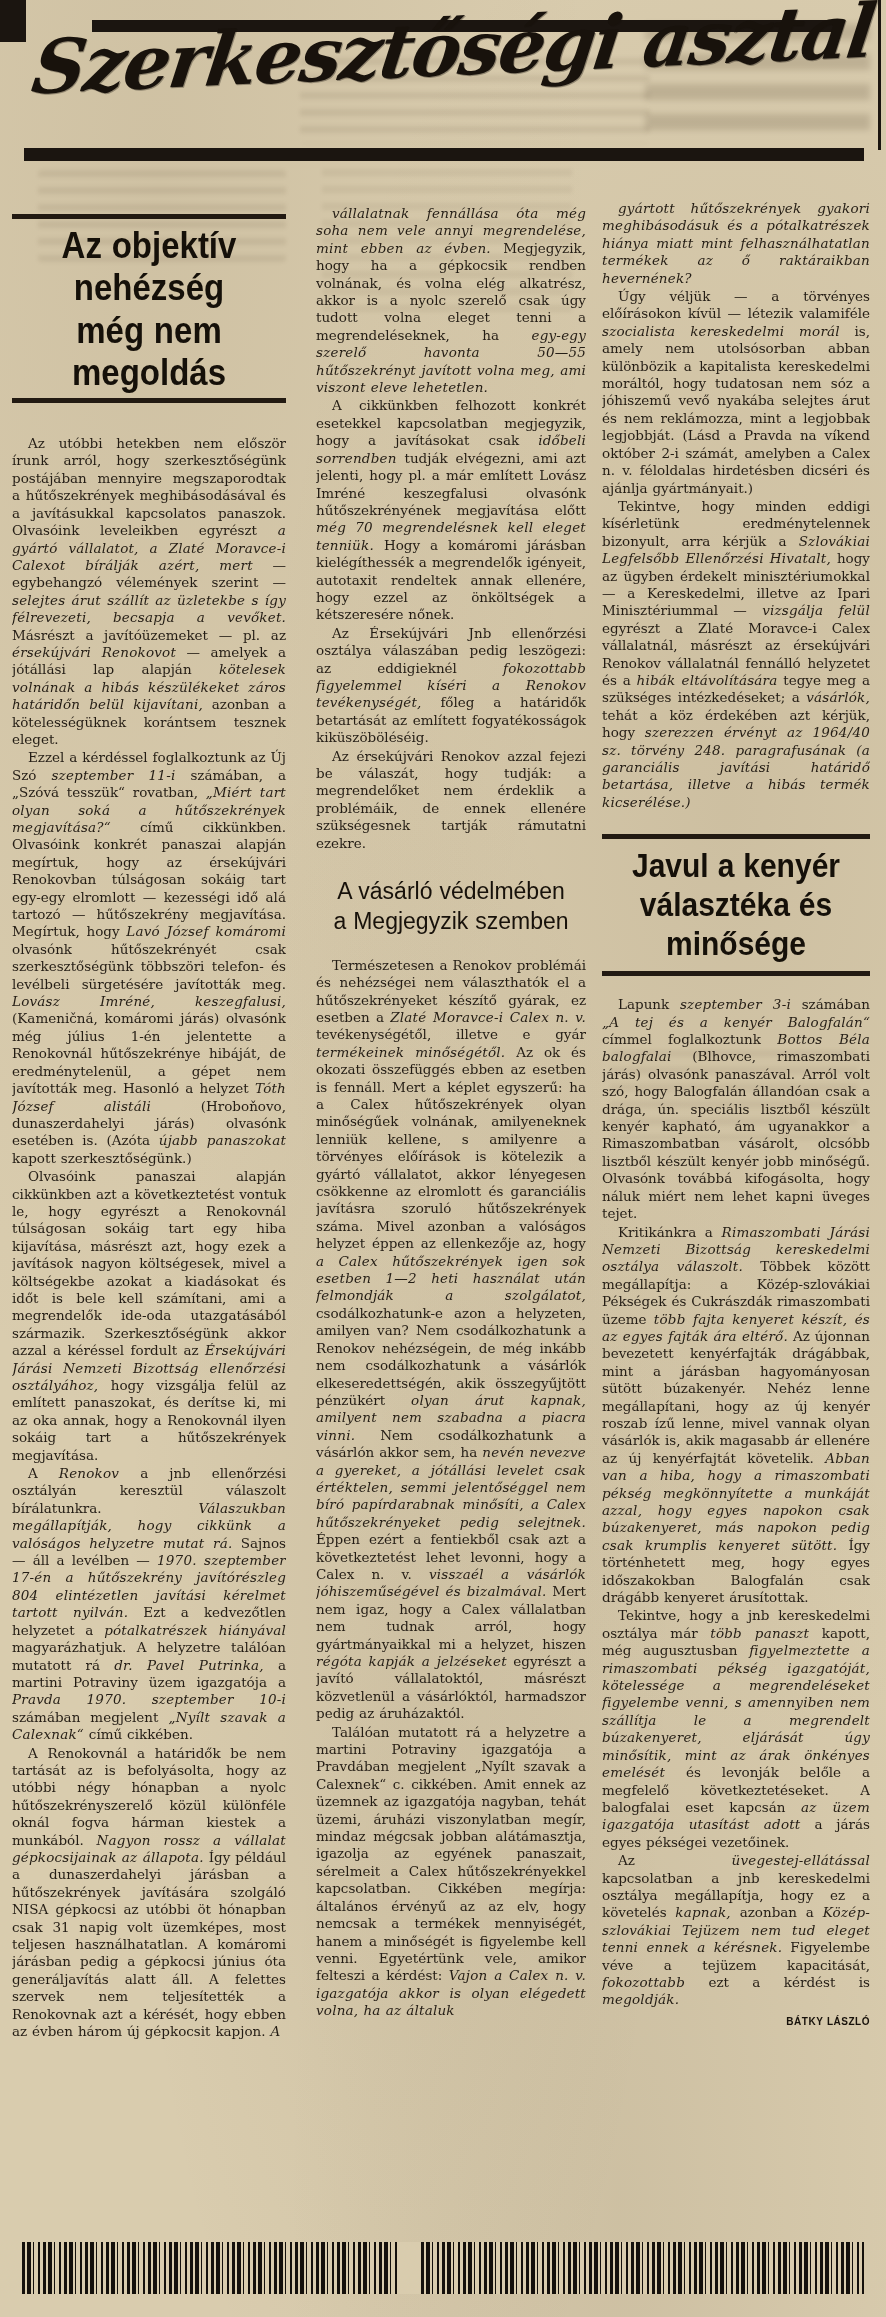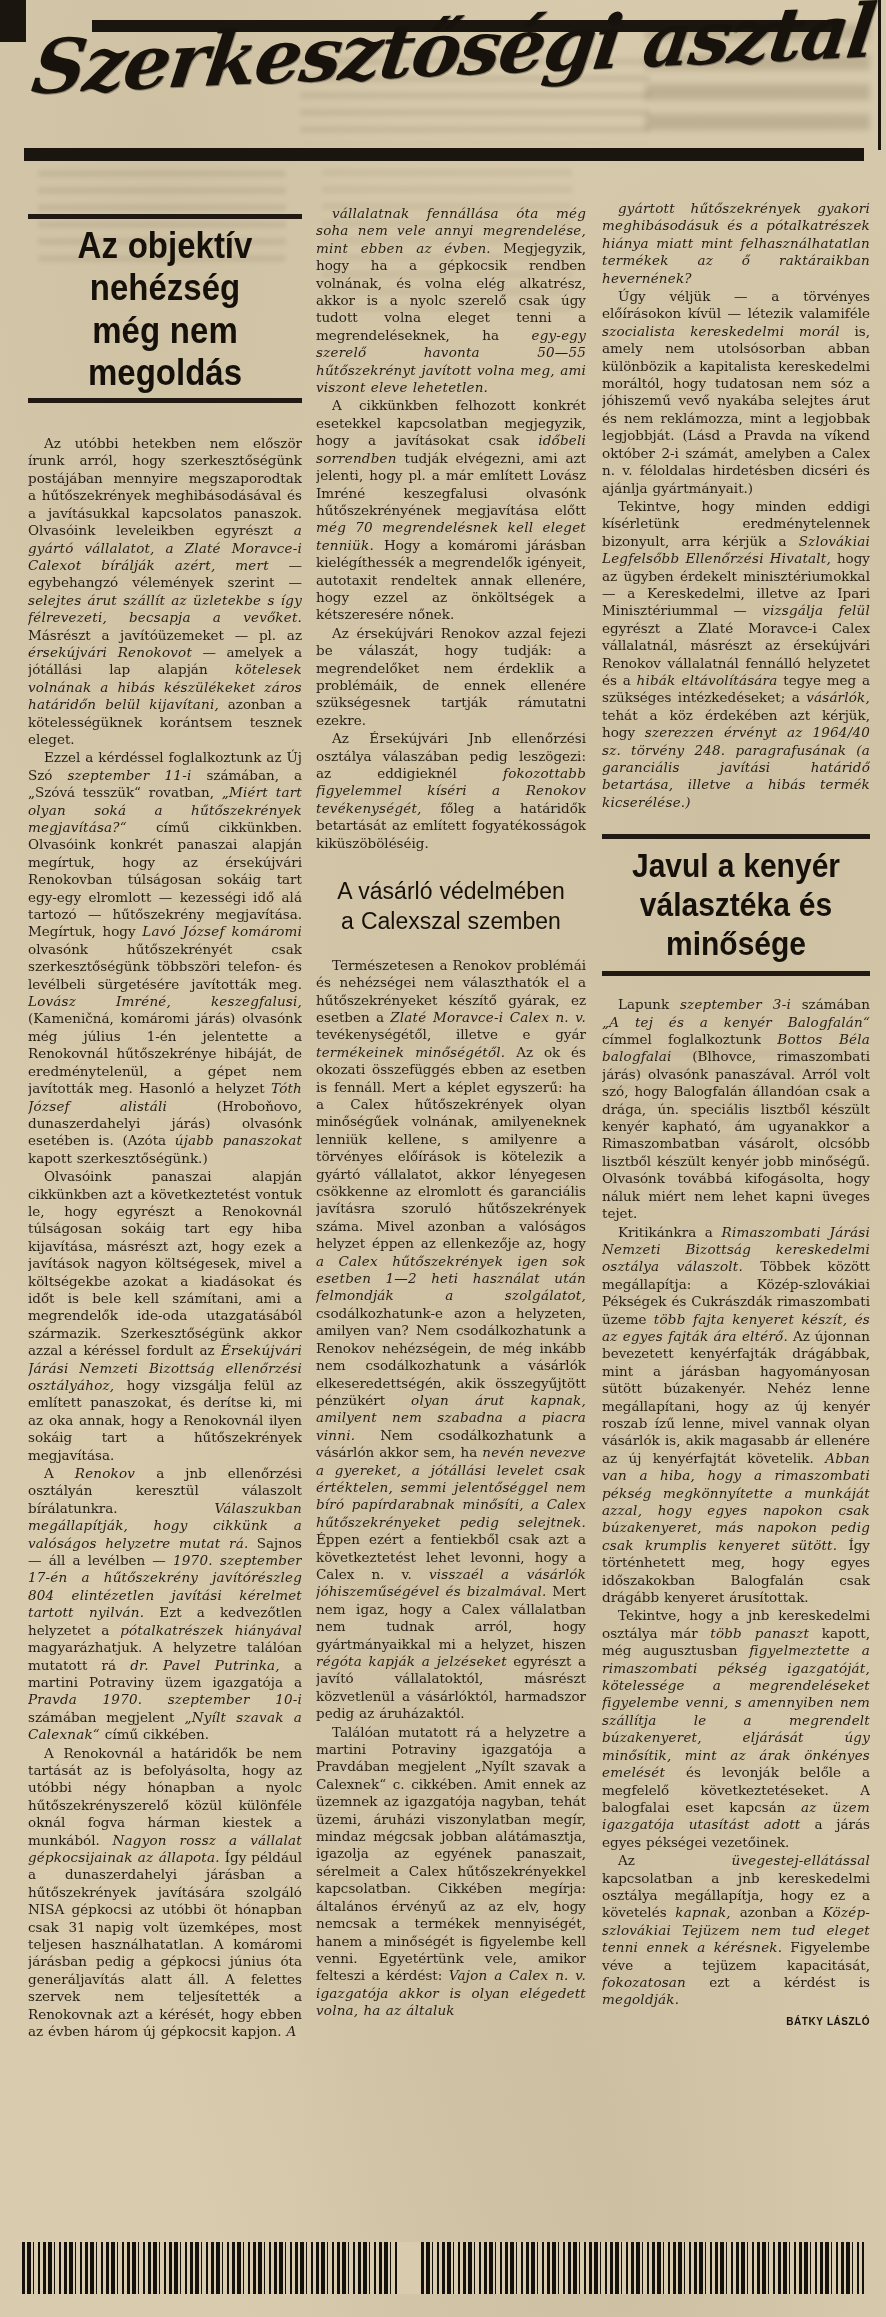--- a/index.html
+++ b/index.html
@@ -22,21 +22,21 @@
   .masthead{
     position:absolute; left:38px; top:30px; width:830px; margin:0;
     font-family:"DejaVu Serif",serif; font-style:italic; font-weight:bold;
     font-size:74px; line-height:1; letter-spacing:-2px; white-space:nowrap;
     color:#18120c; transform:rotate(-2.5deg) skewX(-10deg); transform-origin:left top;
     text-shadow:1px 1px 0 rgba(24,18,12,.35);
   }
   
   .col{position:absolute; overflow:hidden; text-align:justify;
        font-size:13.5px; line-height:17.4px; word-spacing:.6px;}
-  .col1{left:28px;  top:162px; width:274px; height:2078px;}
+  .col1{left:12px;  top:162px; width:274px; height:2078px;}
   .col2{left:316px; top:205px; width:270px; height:2035px;}
   .col3{left:602px; top:200px; width:268px; height:2040px;}
   .body-p{margin:0 0 1px 0; text-indent:16px;}
   .body-p i{letter-spacing:.2px;}
   .rule{height:5px; background:#221a12; margin:6px 0;}
   .headline-xl{font-family:"Liberation Sans",sans-serif; font-weight:bold;
     font-size:33px; line-height:1.16; text-align:center; color:#151009;
     margin:14px 0 12px; transform:scaleY(1.1); letter-spacing:0;}
   .headline-lg{font-family:"Liberation Sans",sans-serif; font-weight:bold;
     font-size:30px; line-height:1.2; text-align:center; color:#151009;
@@ -96,43 +96,43 @@
       <div style="height: 26px;"></div>
       <p class="body-p">Az utóbbi hetekben nem először írunk arról, hogy szerkesztőségünk postájában mennyire megszaporodtak a hűtőszekrények meghibásodásával és a javításukkal kapcsolatos panaszok. Olvasóink leveleikben egyrészt <i>a gyártó vállalatot, a Zlaté Moravce-i Calexot bírálják azért, mert</i> — egybehangzó vélemények szerint — <i>selejtes árut szállít az üzletekbe s így félrevezeti, becsapja a vevőket.</i> Másrészt a javítóüzemeket — pl. az <i>érsekújvári Renokovot</i> — amelyek a jótállási lap alapján <i>kötelesek volnának a hibás készülékeket záros határidőn belül kijavítani,</i> azonban a kötelességüknek korántsem tesznek eleget.</p>
       <p class="body-p">Ezzel a kérdéssel foglalkoztunk az Új Szó <i>szeptember 11-i</i> számában, a „Szóvá tesszük“ rovatban, <i>„Miért tart olyan soká a hűtőszekrények megjavítása?“</i> című cikkünkben. Olvasóink konkrét panaszai alapján megírtuk, hogy az érsekújvári Renokovban túlságosan sokáig tart egy-egy elromlott — kezességi idő alá tartozó — hűtőszekrény megjavítása. Megírtuk, hogy <i>Lavó József komáromi</i> olvasónk hűtőszekrényét csak szerkesztőségünk többszöri telefon- és levélbeli sürgetésére javították meg. <i>Lovász Imréné, keszegfalusi,</i> (Kameničná, komáromi járás) olvasónk még július 1-én jelentette a Renokovnál hűtőszekrénye hibáját, de eredménytelenül, a gépet nem javították meg. Hasonló a helyzet <i>Tóth József alistáli</i> (Hroboňovo, dunaszerdahelyi járás) olvasónk esetében is. (Azóta <i>újabb panaszokat</i> kapott szerkesztőségünk.)</p>
       <p class="body-p">Olvasóink panaszai alapján cikkünkben azt a következtetést vontuk le, hogy egyrészt a Renokovnál túlságosan sokáig tart egy hiba kijavítása, másrészt azt, hogy ezek a javítások nagyon költségesek, mivel a költségekbe azokat a kiadásokat és időt is bele kell számítani, ami a megrendelők ide-oda utazgatásából származik. Szerkesztőségünk akkor azzal a kéréssel fordult az <i>Érsekújvári Járási Nemzeti Bizottság ellenőrzési osztályához,</i> hogy vizsgálja felül az említett panaszokat, és derítse ki, mi az oka annak, hogy a Renokovnál ilyen sokáig tart a hűtőszekrények megjavítása.</p>
       <p class="body-p">A <i>Renokov</i> a jnb ellenőrzési osztályán keresztül válaszolt bírálatunkra. <i>Válaszukban megállapítják, hogy cikkünk a valóságos helyzetre mutat rá.</i> Sajnos — áll a levélben — <i>1970. szeptember 17-én a hűtőszekrény javítórészleg 804 elintézetlen javítási kérelmet tartott nyilván.</i> Ezt a kedvezőtlen helyzetet a <i>pótalkatrészek hiányával</i> magyarázhatjuk. A helyzetre találóan mutatott rá <i>dr. Pavel Putrinka,</i> a martini Potraviny üzem igazgatója a <i>Pravda 1970. szeptember 10-i</i> számában megjelent <i>„Nyílt szavak a Calexnak“</i> című cikkében.</p>
       <p class="body-p">A Renokovnál a határidők be nem tartását az is befolyásolta, hogy az utóbbi négy hónapban a nyolc hűtőszekrényszerelő közül különféle oknál fogva hárman kiestek a munkából. <i>Nagyon rossz a vállalat gépkocsijainak az állapota.</i> Így például a dunaszerdahelyi járásban a hűtőszekrények javítására szolgáló NISA gépkocsi az utóbbi öt hónapban csak 31 napig volt üzemképes, most teljesen használhatatlan. A komáromi járásban pedig a gépkocsi június óta generáljavítás alatt áll. A felettes szervek nem teljesítették a Renokovnak azt a kérését, hogy ebben az évben három új gépkocsit kapjon. <i>A</i></p>
     </div>
   <div class="col col2">
       <p class="body-p"><i>vállalatnak fennállása óta még soha nem vele annyi megrendelése, mint ebben az évben.</i> Megjegyzik, hogy ha a gépkocsik rendben volnának, és volna elég alkatrész, akkor is a nyolc szerelő csak úgy tudott volna eleget tenni a megrendeléseknek, ha <i>egy-egy szerelő havonta 50—55 hűtőszekrényt javított volna meg, ami viszont eleve lehetetlen.</i></p>
       <p class="body-p">A cikkünkben felhozott konkrét esetekkel kapcsolatban megjegyzik, hogy a javításokat csak <i>időbeli sorrendben</i> tudják elvégezni, ami azt jelenti, hogy pl. a már említett Lovász Imréné keszegfalusi olvasónk hűtőszekrényének megjavítása előtt <i>még 70 megrendelésnek kell eleget tenniük.</i> Hogy a komáromi járásban kielégíthessék a megrendelők igényeit, autotaxit rendeltek annak ellenére, hogy ezzel az önköltségek a kétszeresére nőnek.</p>
+      <p class="body-p">Az Érsekújvári Jnb ellenőrzési osztálya válaszában pedig leszögezi: az eddigieknél <i>fokozottabb figyelemmel kíséri a Renokov tevékenységét,</i> főleg a határidők betartását az említett fogyatékosságok kiküszöböléséig.</p>
       <p class="body-p">Az érsekújvári Renokov azzal fejezi be válaszát, hogy tudják: a megrendelőket nem érdeklik a problémáik, de ennek ellenére szükségesnek tartják rámutatni ezekre.</p>
-      <p class="body-p">Az Érsekújvári Jnb ellenőrzési osztálya válaszában pedig leszögezi: az eddigieknél <i>fokozottabb figyelemmel kíséri a Renokov tevékenységét,</i> főleg a határidők betartását az említett fogyatékosságok kiküszöböléséig.</p>
       <div class="headline-md">
         <div>A vásárló védelmében</div>
-        <div>a Calexszal szemben</div>
+        <div>a Megjegyzik szemben</div>
       </div>
       <p class="body-p">Természetesen a Renokov problémái és nehézségei nem választhatók el a hűtőszekrényeket készítő gyárak, ez esetben a <i>Zlaté Moravce-i Calex n. v.</i> tevékenységétől, illetve e gyár <i>termékeinek minőségétől.</i> Az ok és okozati összefüggés ebben az esetben is fennáll. Mert a képlet egyszerű: ha a Calex hűtőszekrények olyan minőségűek volnának, amilyeneknek lenniük kellene, s amilyenre a törvényes előírások is kötelezik a gyártó vállalatot, akkor lényegesen csökkenne az elromlott és garanciális javításra szoruló hűtőszekrények száma. Mivel azonban a valóságos helyzet éppen az ellenkezője az, hogy <i>a Calex hűtőszekrények igen sok esetben 1—2 heti használat után felmondják a szolgálatot,</i> csodálkozhatunk-e azon a helyzeten, amilyen van? Nem csodálkozhatunk a Renokov nehézségein, de még inkább nem csodálkozhatunk a vásárlók elkeseredettségén, akik összegyűjtött pénzükért <i>olyan árut kapnak, amilyent nem szabadna a piacra vinni.</i> Nem csodálkozhatunk a vásárlón akkor sem, ha <i>nevén nevezve a gyereket, a jótállási levelet csak értéktelen, semmi jelentőséggel nem bíró papírdarabnak minősíti, a Calex hűtőszekrényeket pedig selejtnek.</i> Éppen ezért a fentiekből csak azt a következtetést lehet levonni, hogy a Calex n. v. <i>visszaél a vásárlók jóhiszeműségével és bizalmával.</i> Mert nem igaz, hogy a Calex vállalatban nem tudnak arról, hogy gyártmányaikkal mi a helyzet, hiszen <i>régóta kapják a jelzéseket</i> egyrészt a javító vállalatoktól, másrészt közvetlenül a vásárlóktól, harmadszor pedig az áruházaktól.</p>
       <p class="body-p">Találóan mutatott rá a helyzetre a martini Potraviny igazgatója a Pravdában megjelent „Nyílt szavak a Calexnek“ c. cikkében. Amit ennek az üzemnek az igazgatója nagyban, tehát üzemi, áruházi viszonylatban megír, mindaz mégcsak jobban alátámasztja, igazolja az egyének panaszait, sérelmeit a Calex hűtőszekrényekkel kapcsolatban. Cikkében megírja: általános érvényű az az elv, hogy nemcsak a termékek mennyiségét, hanem a minőségét is figyelembe kell venni. Egyetértünk vele, amikor felteszi a kérdést: <i>Vajon a Calex n. v. igazgatója akkor is olyan elégedett volna, ha az általuk</i></p>
     </div>
   <div class="col col3">
       <p class="body-p"><i>gyártott hűtőszekrények gyakori meghibásodásuk és a pótalkatrészek hiánya miatt mint felhasználhatatlan termékek az ő raktáraikban hevernének?</i></p>
       <p class="body-p">Úgy véljük — a törvényes előírásokon kívül — létezik valamiféle <i>szocialista kereskedelmi morál</i> is, amely nem utolsósorban abban különbözik a kapitalista kereskedelmi moráltól, hogy tudatosan nem sóz a jóhiszemű vevő nyakába selejtes árut és nem reklámozza, mint a legjobbak legjobbját. (Lásd a Pravda na víkend október 2-i számát, amelyben a Calex n. v. féloldalas hirdetésben dicséri és ajánlja gyártmányait.)</p>
       <p class="body-p">Tekintve, hogy minden eddigi kísérletünk eredménytelennek bizonyult, arra kérjük a <i>Szlovákiai Legfelsőbb Ellenőrzési Hivatalt,</i> hogy az ügyben érdekelt minisztériumokkal — a Kereskedelmi, illetve az Ipari Minisztériummal — <i>vizsgálja felül</i> egyrészt a Zlaté Moravce-i Calex vállalatnál, másrészt az érsekújvári Renokov vállalatnál fennálló helyzetet és a <i>hibák eltávolítására</i> tegye meg a szükséges intézkedéseket; a <i>vásárlók,</i> tehát a köz érdekében azt kérjük, hogy <i>szerezzen érvényt az 1964/40 sz. törvény 248. paragrafusának (a garanciális javítási határidő betartása, illetve a hibás termék kicserélése.)</i></p>
       <div style="height: 16px;"></div>
       <div class="rule"></div>
       <div class="headline-lg">
         <div>Javul a kenyér</div>
         <div>választéka és minősége</div>
       </div>
       <div class="rule"></div>
       <div style="height: 14px;"></div>
       <p class="body-p">Lapunk <i>szeptember 3-i</i> számában <i>„A tej és a kenyér Balogfalán“</i> címmel foglalkoztunk <i>Bottos Béla balogfalai</i> (Blhovce, rimaszombati járás) olvasónk panaszával. Arról volt szó, hogy Balogfalán állandóan csak a drága, ún. speciális lisztből készült kenyér kapható, ám ugyanakkor a Rimaszombatban vásárolt, olcsóbb lisztből készült kenyér jobb minőségű. Olvasónk továbbá kifogásolta, hogy náluk miért nem lehet kapni üveges tejet.</p>
       <p class="body-p">Kritikánkra a <i>Rimaszombati Járási Nemzeti Bizottság kereskedelmi osztálya válaszolt.</i> Többek között megállapítja: a Közép-szlovákiai Pékségek és Cukrászdák rimaszombati üzeme <i>több fajta kenyeret készít, és az egyes fajták ára eltérő.</i> Az újonnan bevezetett kenyérfajták drágábbak, mint a járásban hagyományosan sütött búzakenyér. Nehéz lenne megállapítani, hogy az új kenyér roszab ízű lenne, mivel vannak olyan vásárlók is, akik magasabb ár ellenére az új kenyérfajtát követelik. <i>Abban van a hiba, hogy a rimaszombati pékség megkönnyítette a munkáját azzal, hogy egyes napokon csak búzakenyeret, más napokon pedig csak krumplis kenyeret sütött.</i> Így történhetett meg, hogy egyes időszakokban Balogfalán csak drágább kenyeret árusítottak.</p>
       <p class="body-p">Tekintve, hogy a jnb kereskedelmi osztálya már <i>több panaszt</i> kapott, még augusztusban <i>figyelmeztette a rimaszombati pékség igazgatóját, kötelessége a megrendeléseket figyelembe venni, s amennyiben nem szállítja le a megrendelt búzakenyeret, eljárását úgy minősítik, mint az árak önkényes emelését</i> és levonják belőle a megfelelő következtetéseket. A balogfalai eset kapcsán <i>az üzem igazgatója utasítást adott</i> a járás egyes pékségei vezetőinek.</p>
-      <p class="body-p">Az <i>üvegestej-ellátással</i> kapcsolatban a jnb kereskedelmi osztálya megállapítja, hogy ez a követelés <i>kapnak,</i> azonban a <i>Közép-szlovákiai Tejüzem nem tud eleget tenni ennek a kérésnek.</i> Figyelembe véve a tejüzem kapacitását, <i>fokozatosan</i> ezt a kérdést is <i>megoldják.</i></p>
+      <p class="body-p">Az <i>üvegestej-ellátással</i> kapcsolatban a jnb kereskedelmi osztálya megállapítja, hogy ez a követelés <i>kapnak,</i> azonban a <i>Közép-szlovákiai Tejüzem nem tud eleget tenni ennek a kérésnek.</i> Figyelembe véve a tejüzem kapacitását, <i>fokozottabb</i> ezt a kérdést is <i>megoldják.</i></p>
       <div class="byline">BÁTKY LÁSZLÓ</div>
     </div>
 
   <div class="film-strip"></div>
   <div class="film-gap"></div>
 </div>
 
 </body></html>

